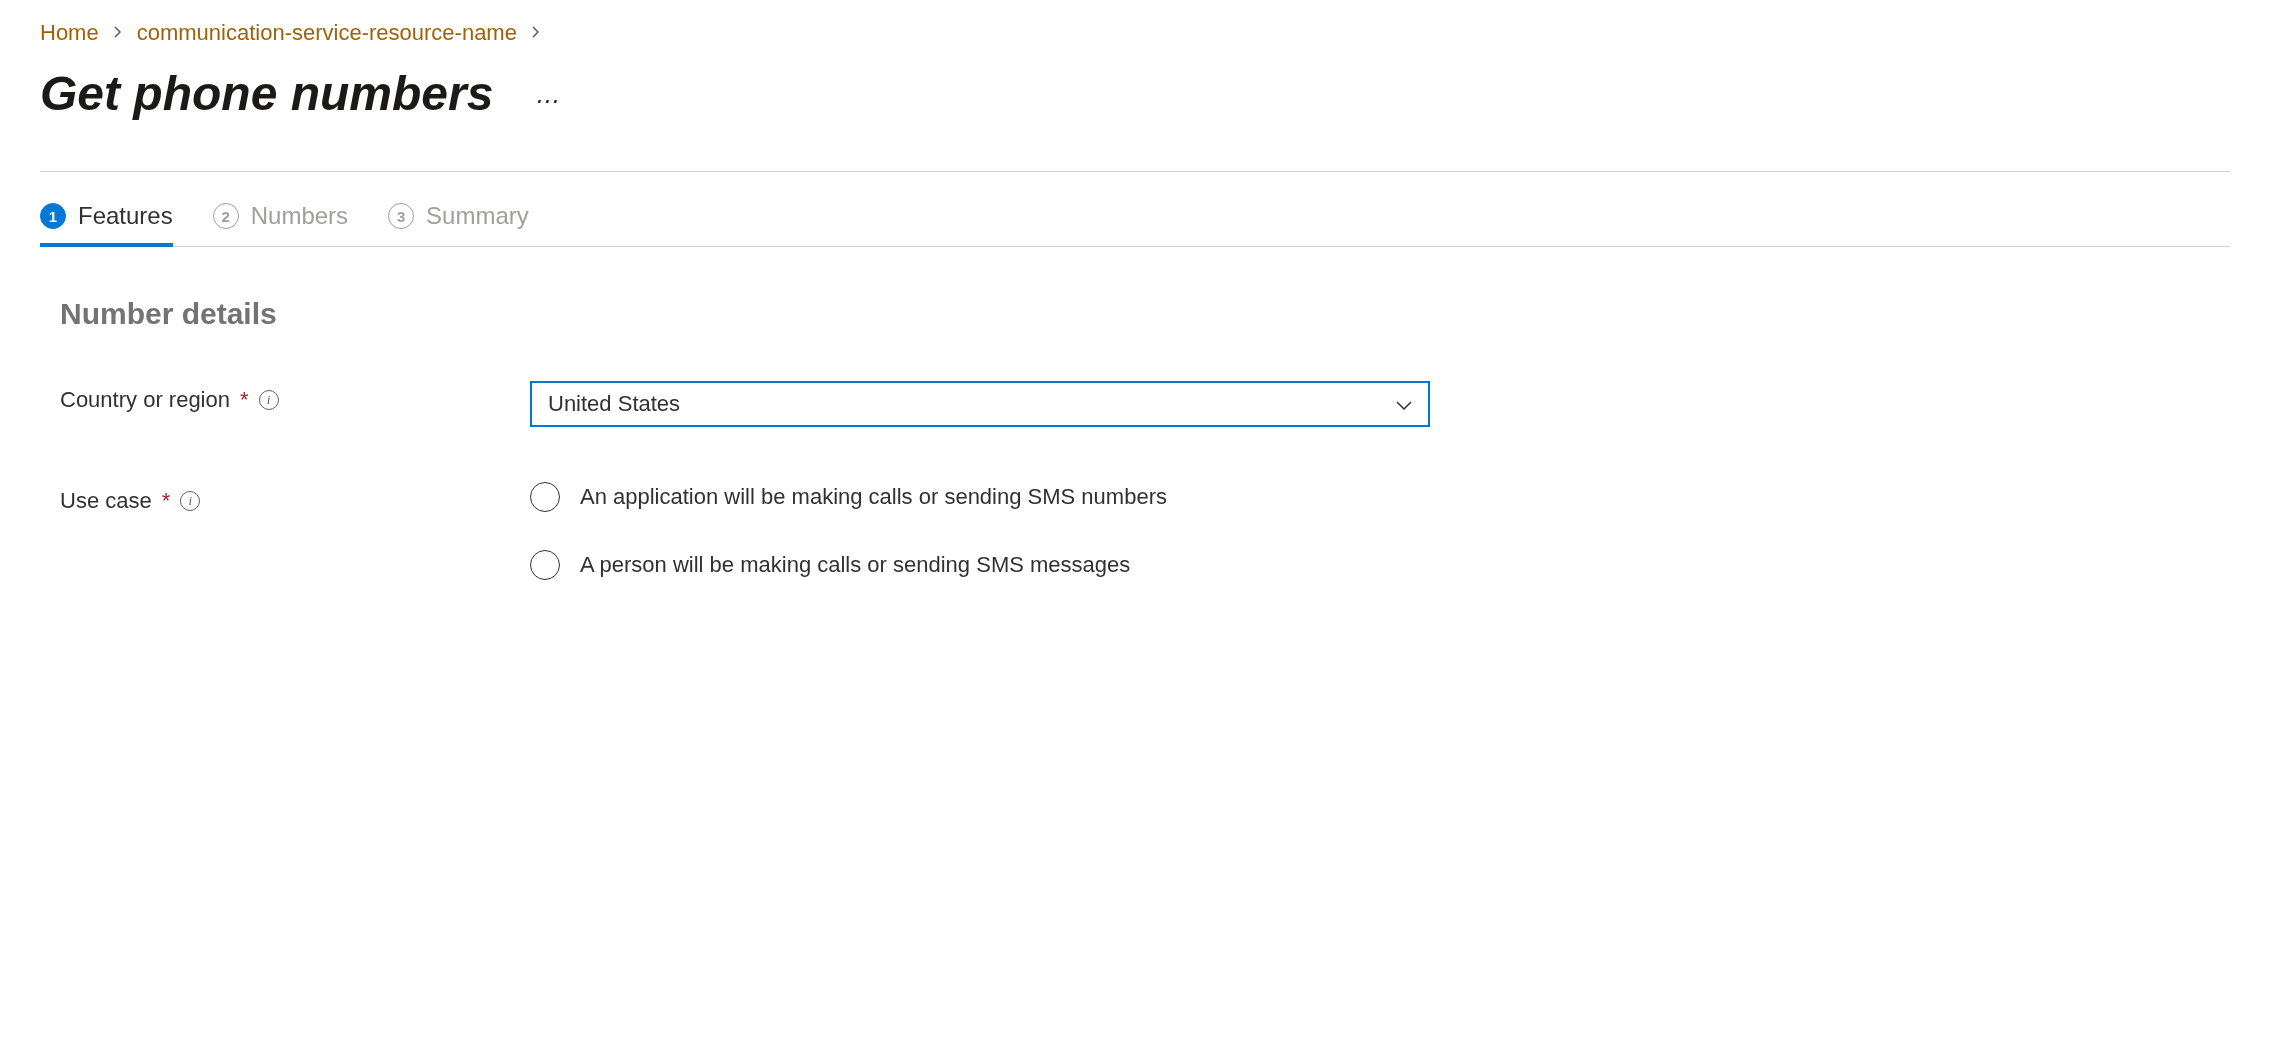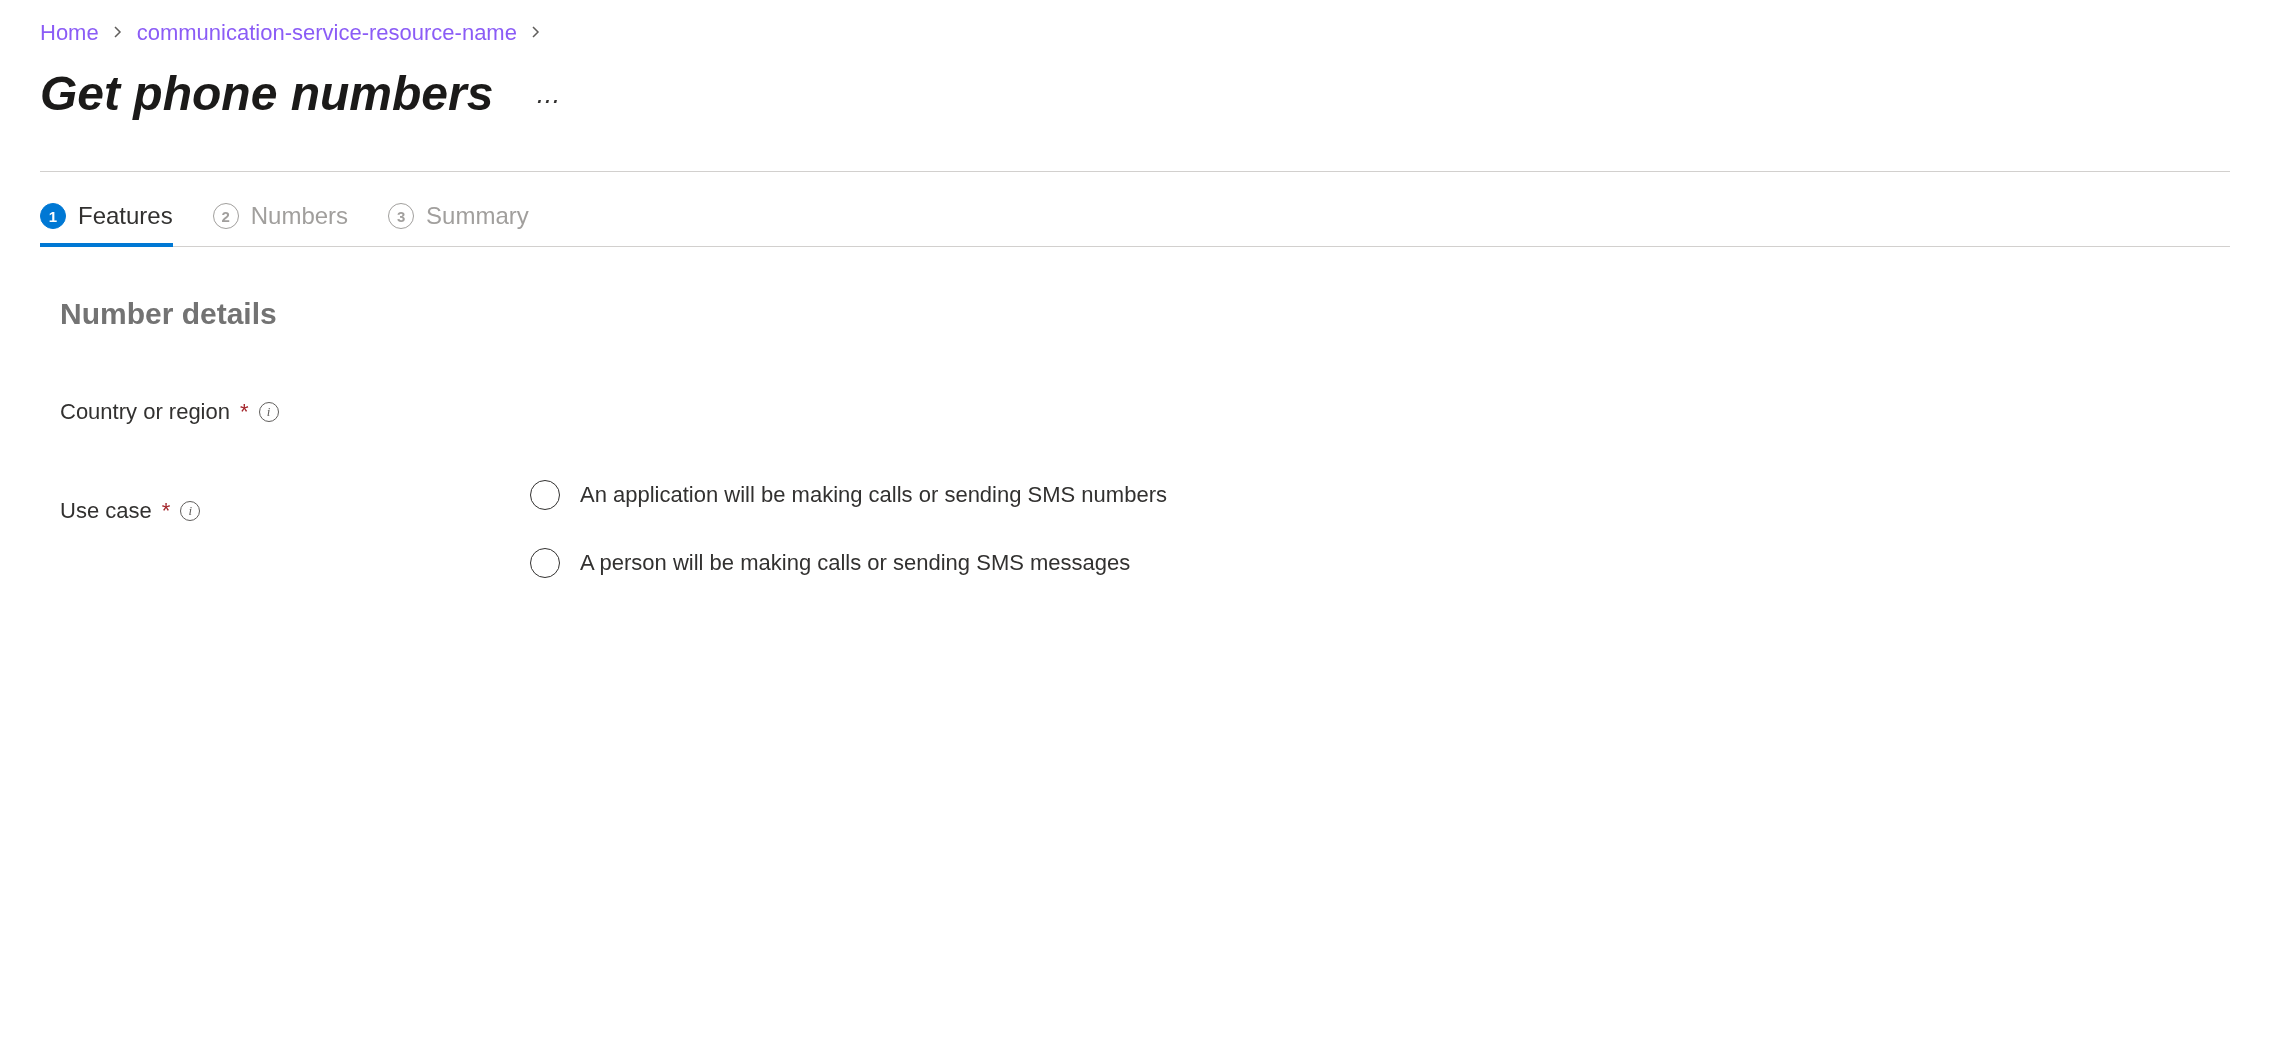--- a/index.html
+++ b/index.html
@@ -15,21 +15,21 @@
       width: 2270px;
     }
     .breadcrumb {
       display: flex;
       align-items: center;
       gap: 14px;
       font-size: 22px;
       margin-bottom: 20px;
     }
     .breadcrumb a {
-      color: #8b5cf6;
+      color: #a16207;
       text-decoration: none;
     }
     .chevron {
       color: #605e5c;
       font-size: 18px;
     }
     .page-header {
       display: flex;
       align-items: flex-end;
       gap: 40px;
@@ -117,21 +117,20 @@
       margin-bottom: 55px;
     }
     .form-label-wrap {
       width: 470px;
       display: flex;
       align-items: center;
       gap: 10px;
       font-size: 22px;
       color: #323130;
       padding-top: 6px;
-      margin-top: 12px;
     }
     .required {
       color: #a4262c;
     }
     .info-icon {
       width: 20px;
       height: 20px;
       border: 1.5px solid #605e5c;
       border-radius: 50%;
       display: inline-flex;
@@ -235,20 +234,30 @@
 
 <div class="section">
   <h2 class="section-title">Number details</h2>
 
   <div class="form-row">
     <div class="form-label-wrap">
       <span>Country or region</span>
       <span class="required">*</span>
       <span class="info-icon">i</span>
     </div>
+    <div class="form-control-wrap">
+      <div class="dropdown">
+        <span>United States</span>
+        <span class="chevron-down">
+          <svg viewBox="0 0 16 10">
+              <path d="M1 1 L8 8 L15 1"></path>
+            </svg>
+        </span>
+      </div>
+    </div>
   </div>
 
   <div class="form-row">
     <div class="form-label-wrap">
       <span>Use case</span>
       <span class="required">*</span>
       <span class="info-icon">i</span>
     </div>
     <div class="form-control-wrap">
       <div class="radio-group">

